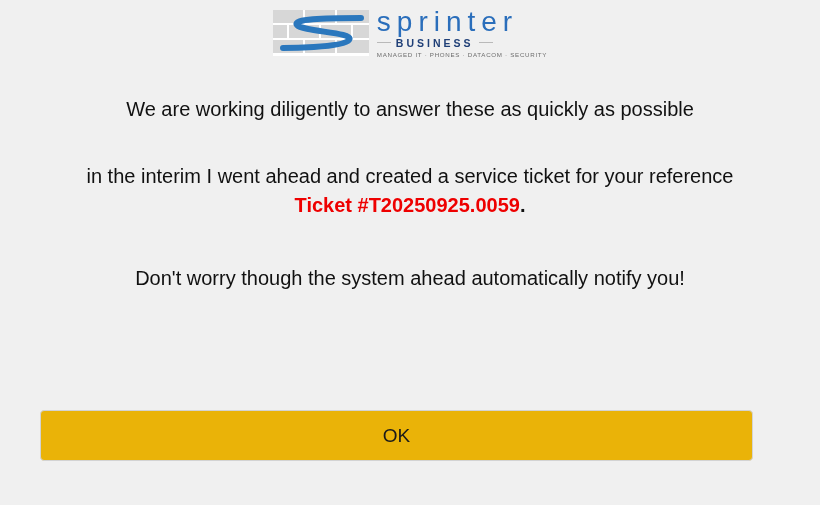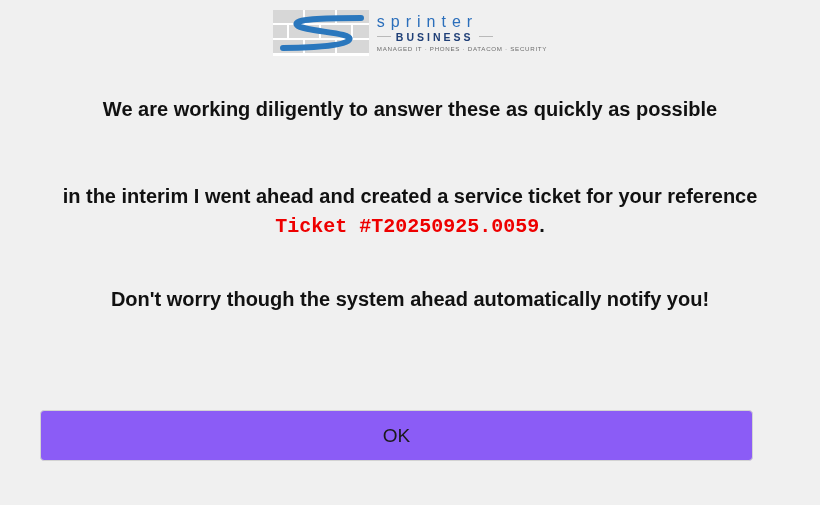--- a/index.html
+++ b/index.html
@@ -53,21 +53,21 @@
     height: 46px;
   }
   .logo-type {
     margin-left: 8px;
     display: flex;
     flex-direction: column;
     justify-content: center;
     height: 46px;
   }
   .brand-name {
-    font-size: 16px;
+    font-size: 28px;
     letter-spacing: 6px;
     color: #2a6ebb;
     line-height: 1;
     font-weight: 400;
   }
   .brand-sub-row {
     display: flex;
     align-items: center;
     margin-top: 2px;
   }
@@ -103,48 +103,48 @@
   .headline {
     color: #1560bd;
     font-size: 25px;
     font-weight: bold;
     margin-top: 26px;
     line-height: 1.1;
   }
   .line {
     color: #111111;
     font-size: 20px;
-    font-weight: bold;
+    font-weight: normal;
     line-height: 1.15;
   }
   .line-1 { margin-top: 42px; }
-  .line-2 { margin-top: 64px; }
+  .line-2 { margin-top: 44px; }
   .ticket-line {
     margin-top: 6px;
     font-size: 20px;
     font-weight: bold;
     color: #111111;
     line-height: 1.15;
   }
-  .ticket-id { color: #ee0000; font-family: Liberation Mono, monospace; }
+  .ticket-id { color: #ee0000; }
   .line-3 { margin-top: 50px; }
 
   
   .button-row {
     position: absolute;
     left: 0;
     top: 410px;
     width: 793px;
     display: flex;
     justify-content: center;
   }
   .ok-button {
     width: 713px;
     height: 51px;
-    background: #8b5cf6;
+    background: #eab308;
     border: 1px solid #d3d3d3;
     border-radius: 4px;
     font-family: "Liberation Sans", sans-serif;
     font-size: 19px;
     color: #1a1a1a;
     cursor: pointer;
     padding: 0;
     box-sizing: border-box;
   }
 </style>

